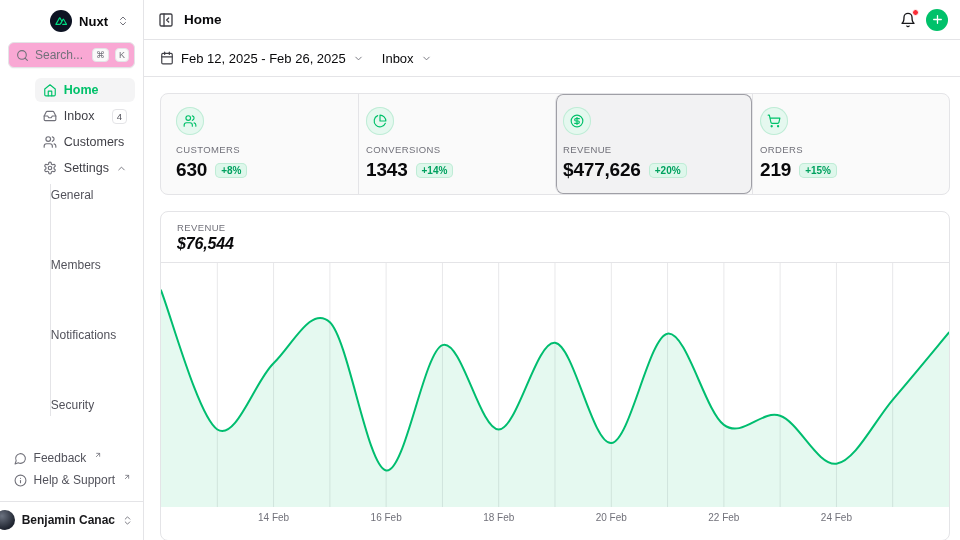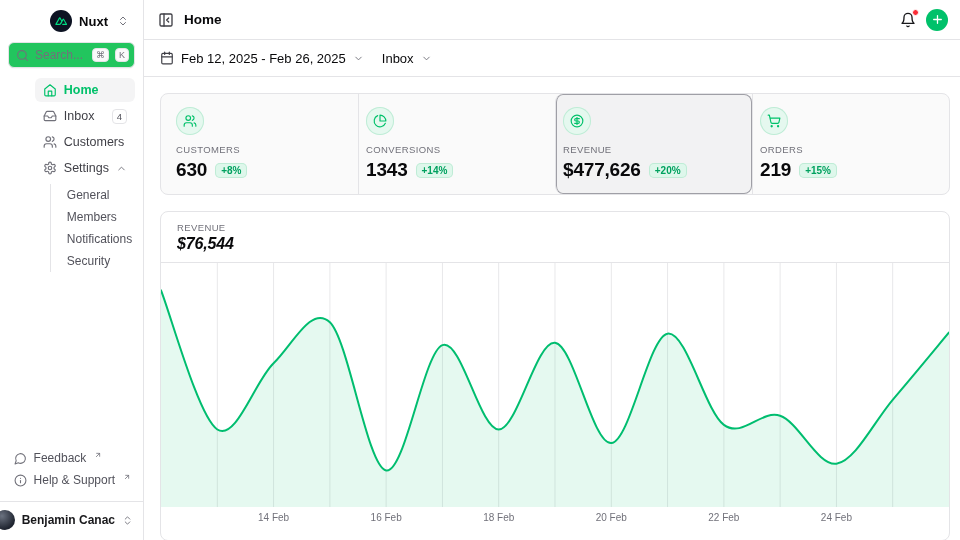--- a/index.html
+++ b/index.html
@@ -11,39 +11,39 @@
   
   .sidebar{ width:144px; min-width:144px; border-right:1px solid var(--border);
     display:flex; flex-direction:column; padding:8px; background:#fff;align-items:flex-end; }
   .ws-row{ display:flex; align-items:center; gap:7px; padding:2px 4px; height:26px; margin-bottom:8px; }
   .ws-logo{ width:22px; height:22px; border-radius:50%; background:#0c1222; display:flex;
     align-items:center; justify-content:center; flex:none; }
   .ws-name{ font-size:13px; font-weight:700; flex:1; }
   .icon-btn{ background:none; border:none; cursor:pointer; color:#71717a; display:flex;
     align-items:center; justify-content:center; padding:2px; }
   .search-box{ position:relative; display:flex; align-items:center; gap:6px; height:26px;
-    border:1px solid var(--border); border-radius:6px; background:#22c55e; padding:0 5px 0 7px;
+    border:1px solid var(--border); border-radius:6px; background:#f9a8d4; padding:0 5px 0 7px;
     margin-bottom:10px; box-shadow:0 1px 1px rgba(0,0,0,.03); }
   .search-box svg{ color:#71717a; flex:none; }
   .search-box input{ border:none; outline:none; width:100%; min-width:0; font-size:12px;
     color:#09090b; background:transparent; font-family:inherit; }
   .search-box input::placeholder{ color:#71717a; }
   .kbd{ font-size:9px; color:#71717a; border:1px solid var(--border); background:#fafafa;
     border-radius:4px; padding:1px 3px; line-height:1.2; flex:none; }
   .nav{ flex:1; display:flex; flex-direction:column; }
   .nav-item{ display:flex; align-items:center; gap:7px; height:24px; padding:0 8px;
     border-radius:6px; font-size:12.5px; color:#3f3f46; cursor:pointer; text-decoration:none; margin-bottom:2px; }
   .nav-item svg{ color:#71717a; flex:none; }
   .nav-item.active{ background:#f4f4f5; color:var(--accent); font-weight:600; }
   .nav-item.active svg{ color:var(--accent); }
   .nav-item .lbl{ flex:1; white-space:nowrap; }
   .count-badge{ font-size:9.5px; color:#52525b; border:1px solid var(--border); border-radius:4px;
     padding:1px 4px; background:#fff; }
-  .subnav{ margin:2px 0 10px 15px; border-left:1px solid var(--border); padding-left:16px;
-    display:flex; flex-direction:column; }
+  .subnav{ margin:2px 0 10px 15px; border-left:1px solid var(--border); padding-left:0;
+    display:flex; flex-direction:column;gap:48px; }
   .subnav a{ font-size:12px; color:#52525b; height:22px; display:flex; align-items:center;
     text-decoration:none; cursor:pointer; }
   .side-foot{ display:flex; flex-direction:column; margin-bottom:4px; }
   .foot-link{ display:flex; align-items:flex-start; gap:7px; height:22px; font-size:12px;
     color:#52525b; text-decoration:none; cursor:pointer; padding:0 4px; align-items:center; }
   .foot-link svg{ color:#71717a; }
   .ext{ color:#a1a1aa; margin-left:1px; margin-top:-6px; }
   .user-row{ display:flex; align-items:center; gap:7px; border-top:1px solid var(--border);
     margin:6px -8px 0; padding:8px 10px 2px; cursor:pointer; }
   .avatar{ width:20px; height:20px; border-radius:50%; flex:none;

